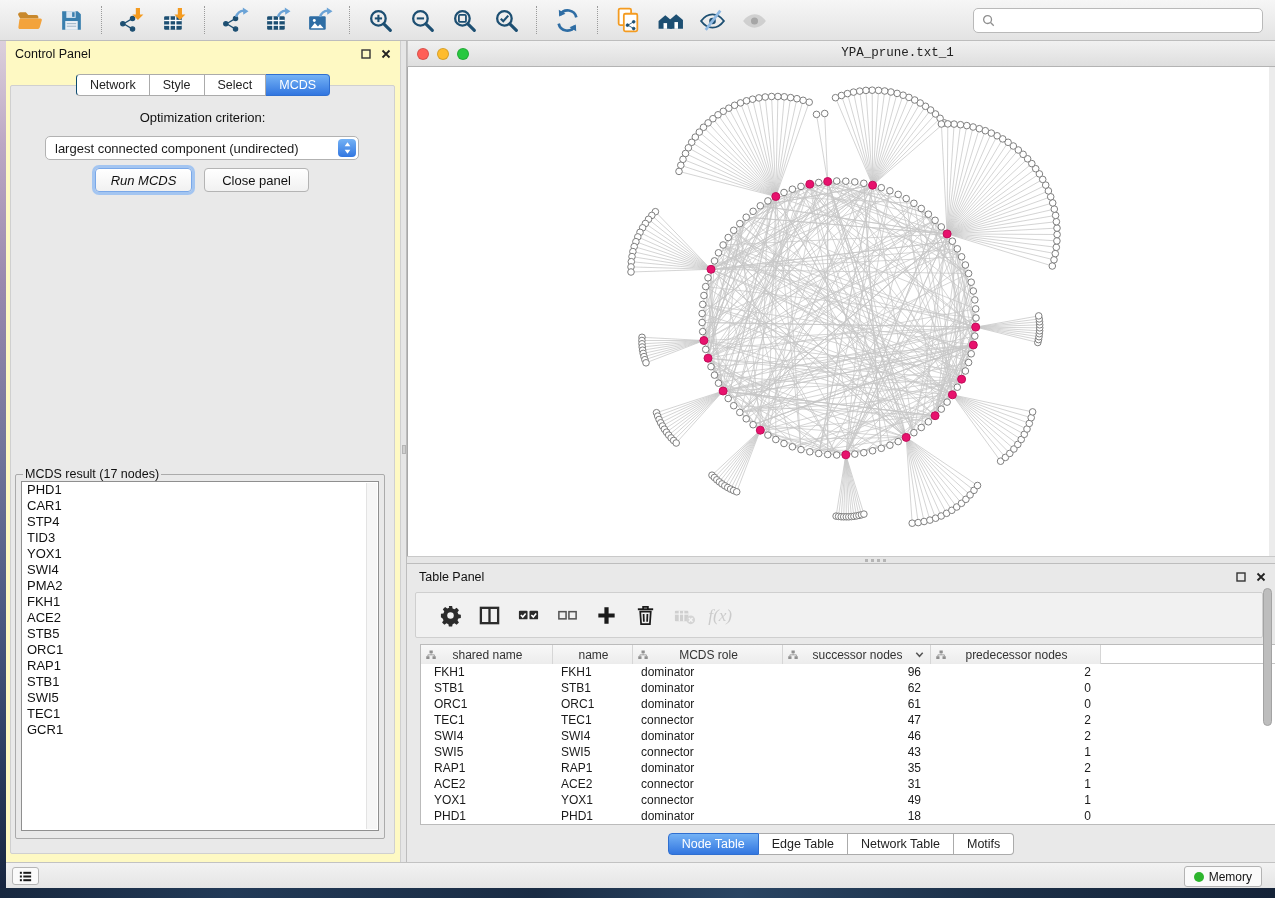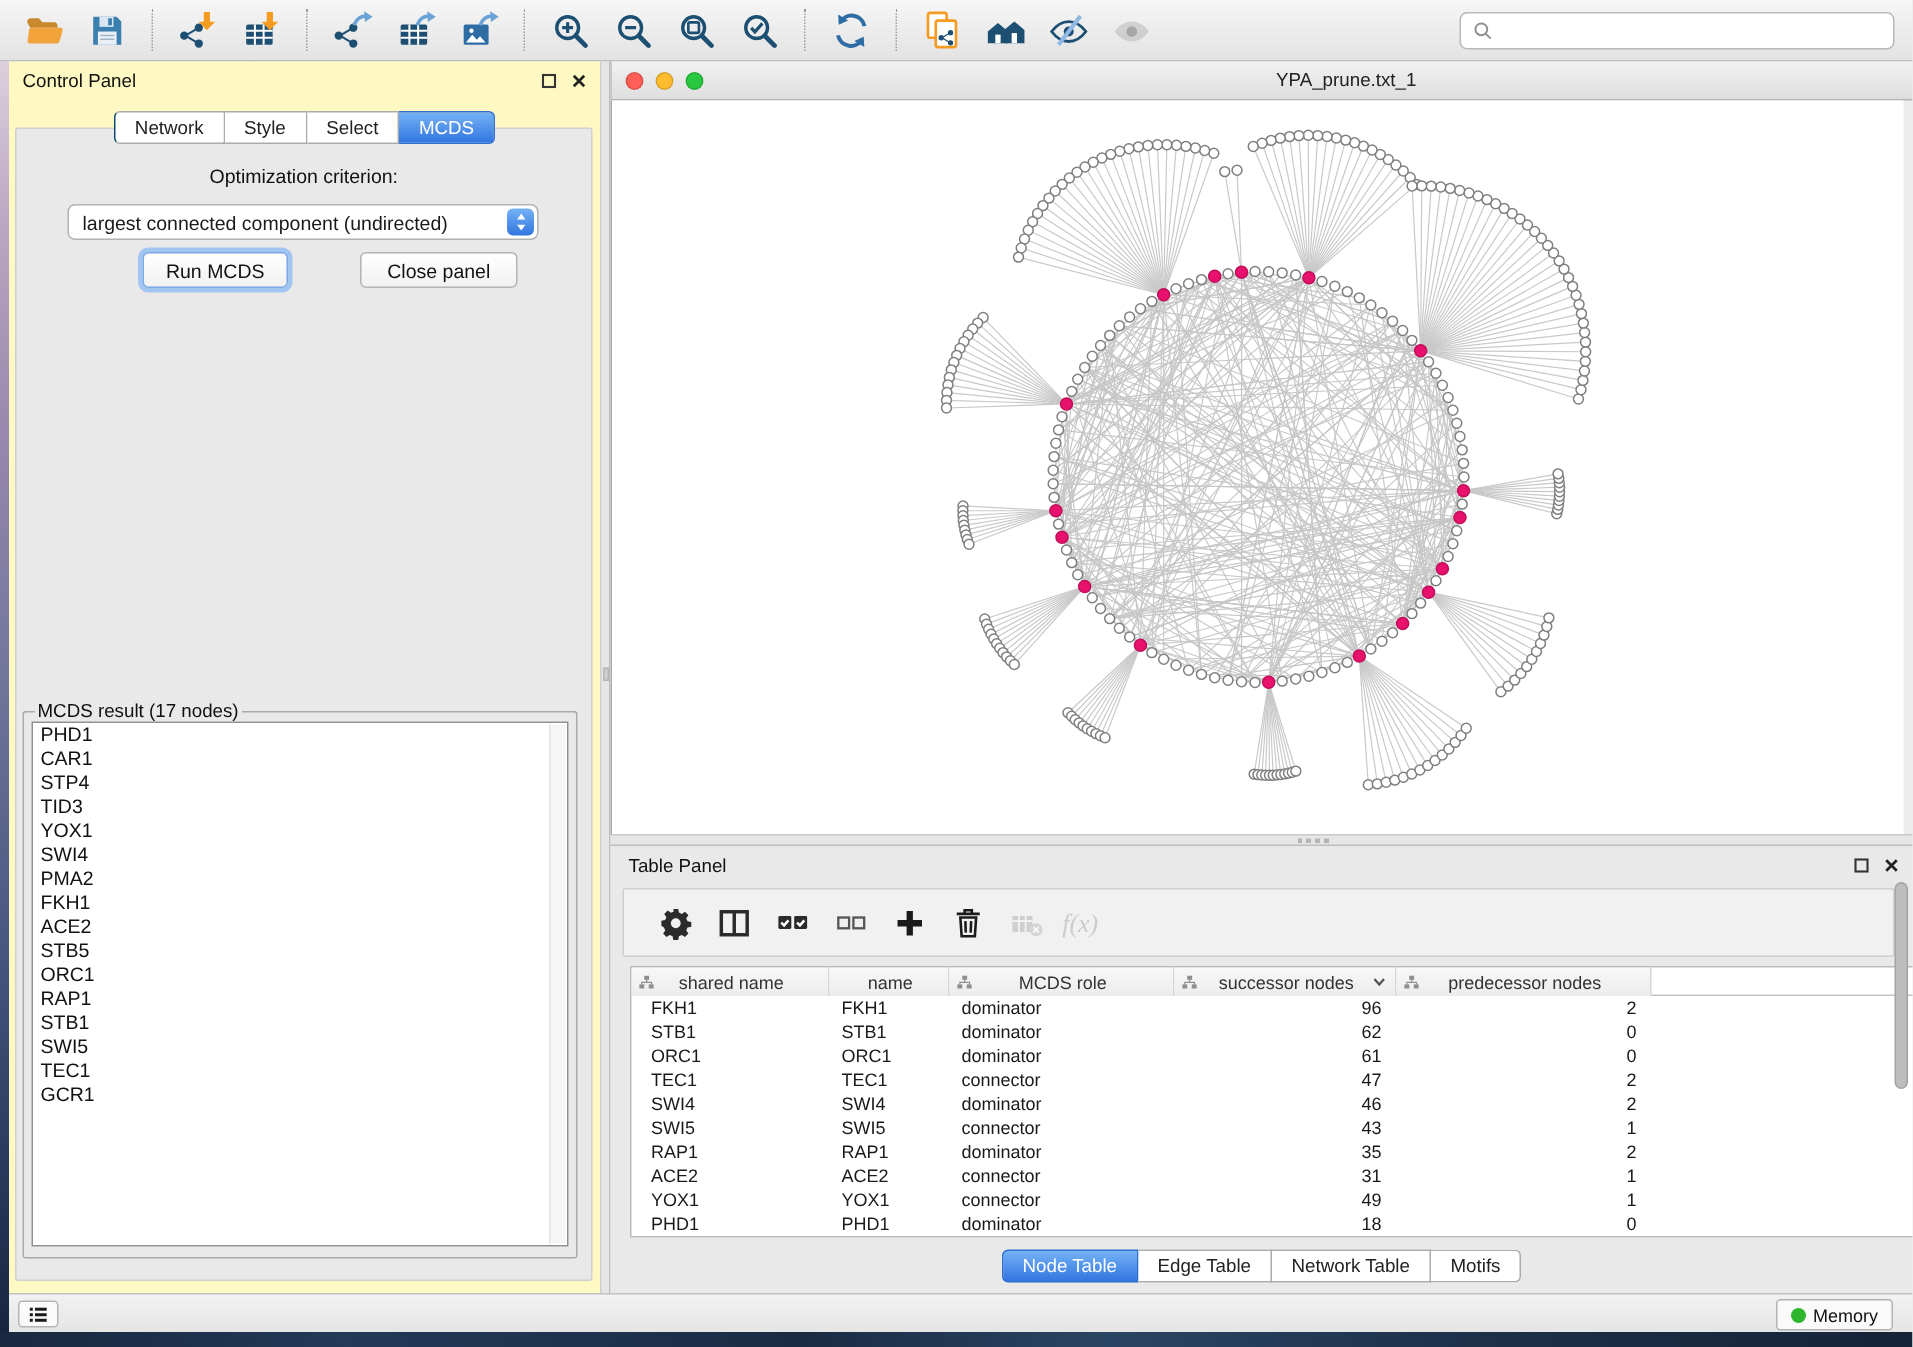--- a/index.html
+++ b/index.html
@@ -45,40 +45,40 @@
   .opt-label { text-align:center; margin-top:24px; font-size:13px; color:#111; }
   .sel-box { position:absolute; left:34px; top:50px; width:314px; height:24px; background:#fff;
     border:1px solid #b2b2b2; border-radius:5px; display:flex; align-items:center;
     padding-left:9px; font-size:13px; }
   .stepper { position:absolute; right:2px; top:2px; width:18px; height:18px; border-radius:4px;
     background:linear-gradient(#74b2f5,#3276e0); display:flex; align-items:center; justify-content:center; }
   .stepper svg { width:9px; height:14px; }
   .btn-row { position:absolute; top:82px; left:0; right:0; }
   .btn { position:absolute; height:24px; background:linear-gradient(#ffffff,#f1f1f1);
     border:1px solid #b4b4b4; border-radius:4px; font-size:13px; font-family:inherit; color:#111; }
-  .btn.run { left:84px; width:97px; box-shadow:0 0 0 3px rgba(106,167,247,.55); border-color:#7aa8e8; }
-  .btn.closep { left:193px; width:105px;margin-left:36px; }
+  .btn.run { left:84px; width:97px; box-shadow:0 0 0 3px rgba(106,167,247,.55); border-color:#7aa8e8;font-style:italic; }
+  .btn.closep { left:193px; width:105px; }
   fieldset.result { position:absolute; left:4px; top:381px; width:370px; height:372px;
     border:1px solid #ababab; border-radius:2px; background:#e9e9e9; padding:0 5px 7px 5px; }
   fieldset.result legend { font-size:12.5px; padding:0 2px; margin-left:2px; color:#111; }
   .result-list { position:relative; width:100%; height:100%; background:#fff; border:1px solid #8f8f8f; overflow:hidden; }
   .result-list .li { font-size:13px; line-height:16px; padding-left:5px; color:#111; }
   .list-track { position:absolute; top:1px; bottom:1px; right:1px; width:11px; background:#f6f6f6; border-left:1px solid #e3e3e3; }
 
   
   .vsplit { position:absolute; left:400px; top:41px; width:7px; height:821px; background:#e6e6e6;
     border-left:1px solid #cfcfcf; border-right:1px solid #bdbdbd; }
   .vsplit .grip { position:absolute; left:1px; top:404px; width:4px; height:9px; background:#cfcfcf; border:1px solid #b5b5b5; }
   .hsplit { position:absolute; left:407px; top:556px; width:868px; height:8px; background:#e6e6e6;
     border-top:1px solid #c9c9c9; border-bottom:1px solid #bdbdbd; }
   .hsplit .grip { position:absolute; left:458px; top:2px; width:22px; height:3px;
     background:repeating-linear-gradient(90deg,#b5b5b5 0 3px,transparent 3px 6px); }
 
   
-  .network-window { position:absolute; left:407px; top:41px; width:868px; height:515px; }
+  .network-window { position:absolute; left:407px; top:41px; width:868px; height:515px;font-family:Liberation Mono, monospace; }
   .net-titlebar { position:absolute; left:0; top:0; right:0; height:26px;
     background:linear-gradient(#f1f1f1,#dedede); border-bottom:1px solid #b3b3b3; border-left:1px solid #c6c6c6; }
   .lights { position:absolute; left:9px; top:7px; display:flex; gap:8px; }
   .lights span { width:12px; height:12px; border-radius:50%; display:inline-block; border:1px solid rgba(0,0,0,.15); }
   .net-title { position:absolute; left:0; right:0; top:5px; text-align:center; padding-left:112px;
     font-size:12.5px; color:#222; }
   .net-canvas { position:absolute; left:0; top:26px; width:862px; height:489px; background:#fff;
     border-left:1px solid #a8a8a8; }
   .net-canvas svg { display:block; }
 

